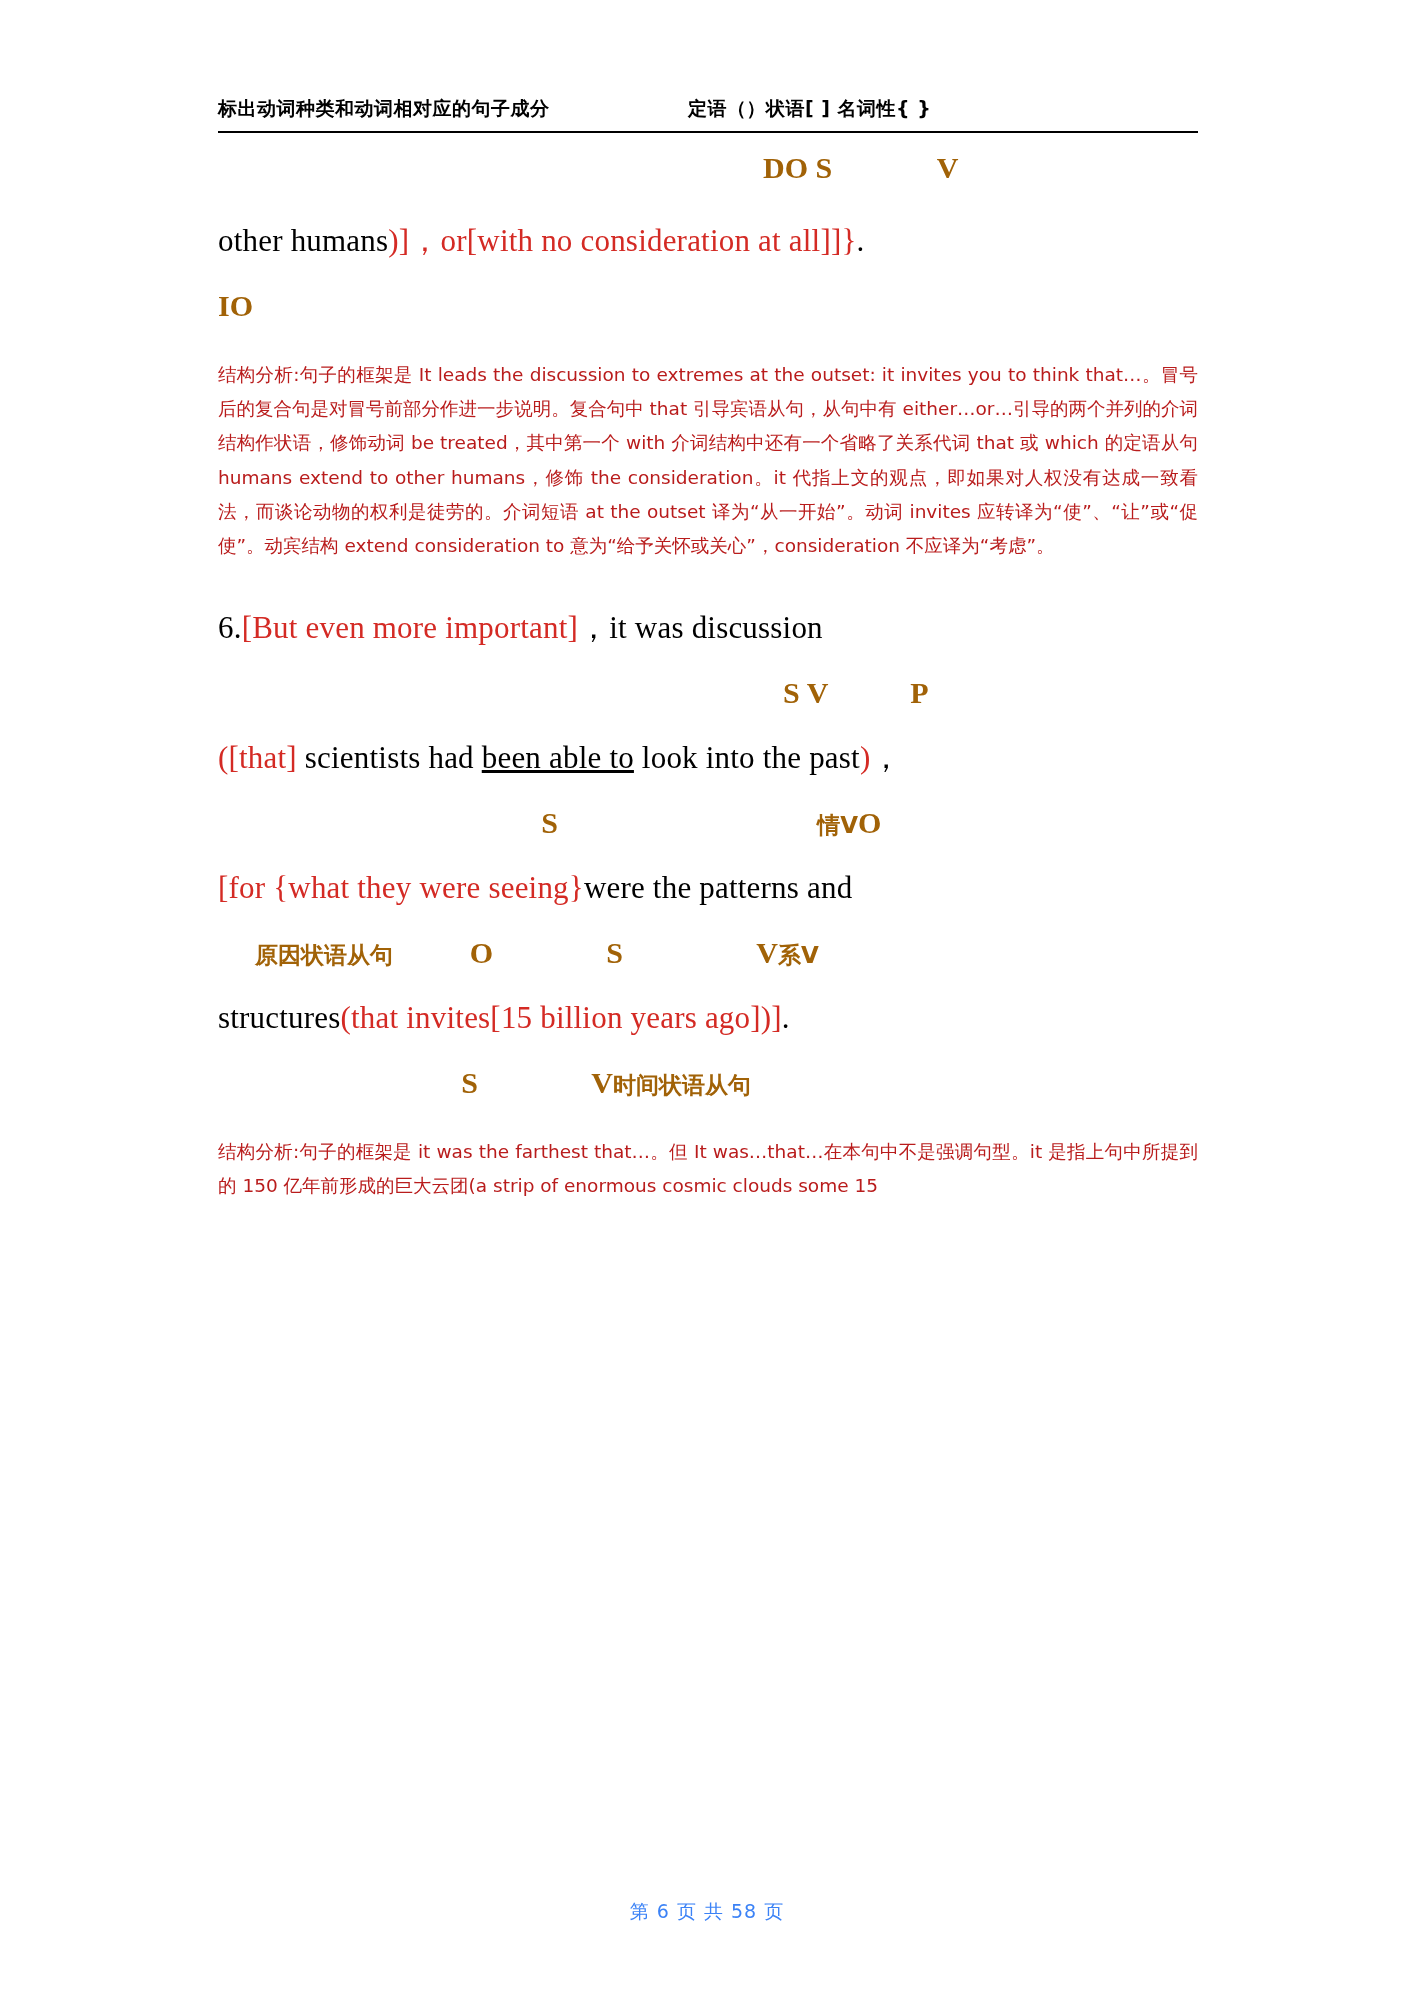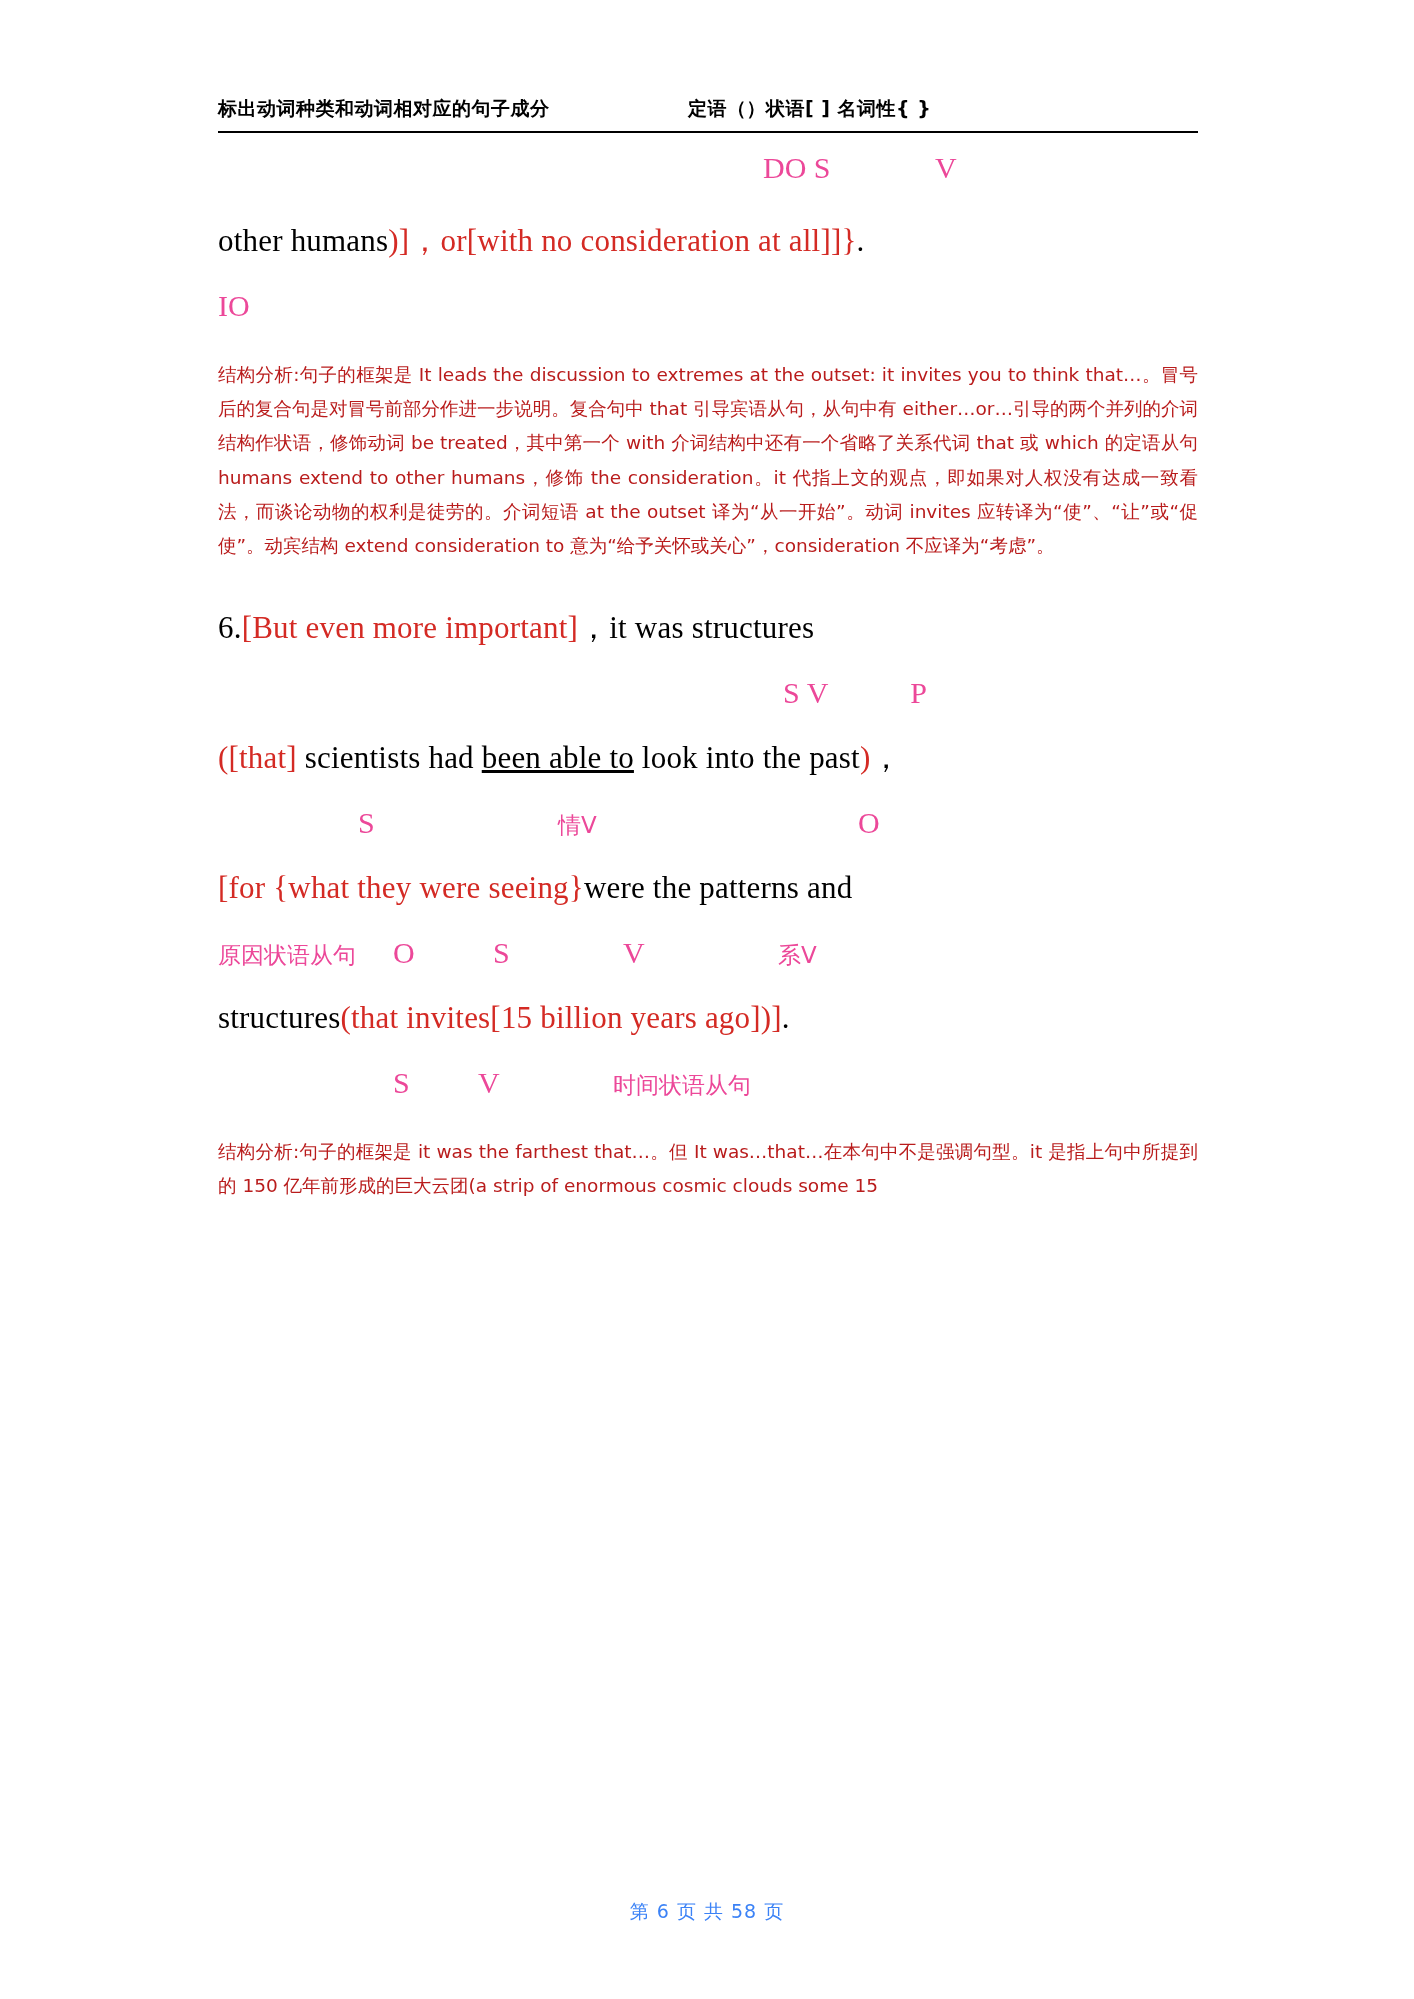--- a/index.html
+++ b/index.html
@@ -48,26 +48,27 @@
 
   
   .content {
     position: absolute;
     top: 150px;
     left: 218px;
     width: 980px;
   }
 
   .marks {
-    color: #ec4899;
+    color: #a16207;
     font-family: "Liberation Serif", serif;
     font-size: 30px;
-    font-weight: 400;
+    font-weight: 700;
     white-space: pre;
     line-height: 1.2;
+    text-align: right;
   }
   .marks.cn {
     font-family: "DejaVu Sans", sans-serif;
     font-size: 23px;
   }
 
   .sentence {
     font-family: "Liberation Serif", serif;
     font-size: 31px;
     font-weight: 400;
@@ -135,21 +136,21 @@
       <span class="marks">IO</span>
     </div>
 
     <div class="sp-34"></div>
 
     <div class="row analysis">结构分析:句子的框架是 It leads the discussion to extremes at the outset: it invites you to think that…。冒号后的复合句是对冒号前部分作进一步说明。复合句中 that 引导宾语从句，从句中有 either…or…引导的两个并列的介词结构作状语，修饰动词 be treated，其中第一个 with 介词结构中还有一个省略了关系代词 that 或 which 的定语从句 humans extend to other humans，修饰 the consideration。it 代指上文的观点，即如果对人权没有达成一致看法，而谈论动物的权利是徒劳的。介词短语 at the outset 译为“从一开始”。动词 invites 应转译为“使”、“让”或“促使”。动宾结构 extend consideration to 意为“给予关怀或关心”，consideration 不应译为“考虑”。</div>
 
     <div class="sp-44"></div>
 
     <div class="row sentence">
-      <span>6.</span><span class="r">[But even more important]</span><span>，it was structures</span>
+      <span>6.</span><span class="r">[But even more important]</span><span>，it was discussion</span>
     </div>
 
     <div class="sp-26"></div>
 
     <div class="row" style="padding-left:565px;">
       <span class="marks">S V           P</span>
     </div>
 
     <div class="sp-26"></div>
 

